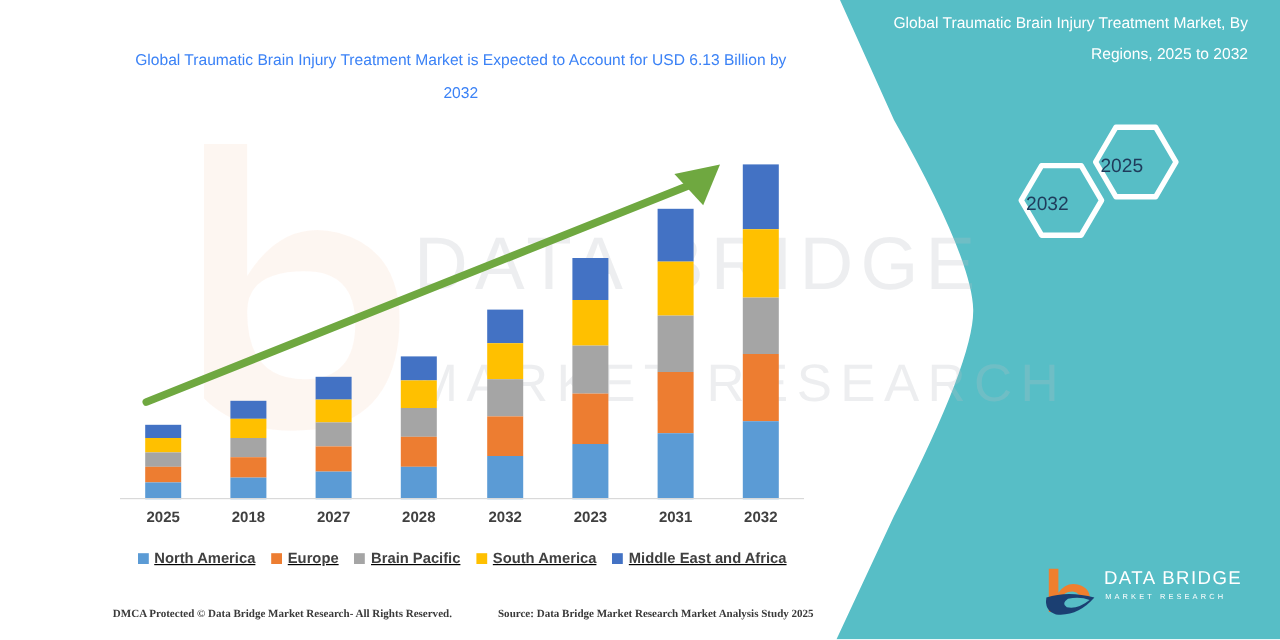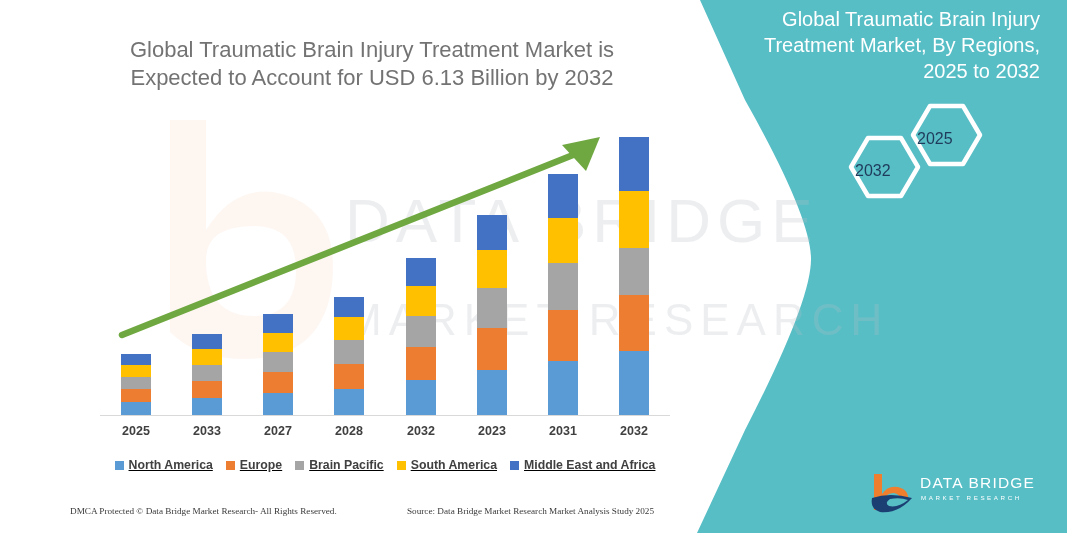--- a/index.html
+++ b/index.html
@@ -4,40 +4,40 @@
 <style>
   html,body{margin:0;padding:0;}
   body{width:1067px;height:533px;background:#ffffff;overflow:hidden;
        font-family:"Liberation Sans",sans-serif;position:relative;}
   #stage{position:absolute;inset:0;width:1067px;height:533px;overflow:hidden;background:#fff;}
 
   
   #teal-panel{position:absolute;left:0;top:0;width:1067px;height:533px;}
 
   .panel-title{position:absolute;left:740px;top:6px;width:300px;
-      text-align:right;color:#ffffff;font-size:20px;line-height:26px;font-weight:400;}
+      text-align:right;color:#ffffff;font-size:13px;line-height:26px;font-weight:400;}
 
   .hexwrap{position:absolute;left:820px;top:100px;width:180px;height:110px;}
   .hex-label{position:absolute;color:#1f3b5b;font-size:16px;font-weight:400;}
   #hex-2025-label{left:97px;top:30px;}
   #hex-2032-label{left:35px;top:62px;}
 
   .brandtext{position:absolute;left:800px;top:242px;width:250px;text-align:center;
       color:#1f4e68;font-size:16.5px;line-height:26px;letter-spacing:.2px;}
 
   
   #logo{position:absolute;left:868px;top:472px;width:180px;height:46px;}
   .logo-txt-main{position:absolute;left:52px;top:2px;color:#fff;font-size:15.5px;
       letter-spacing:1.2px;font-weight:400;}
   .logo-txt-sub{position:absolute;left:53px;top:22px;color:#fff;font-size:6.2px;
       letter-spacing:2.6px;}
 
   
-  .chart-title{position:absolute;left:88px;top:36px;width:568px;text-align:center;
-      color:#737373;font-size:22px;line-height:28px;}
+  .chart-title{position:absolute;left:100px;top:36px;width:568px;text-align:center;
+      color:#3b82f6;font-size:13px;line-height:28px;}
 
   #watermark-left{position:absolute;left:140px;top:110px;width:230px;height:270px;
       opacity:.30;}
   #watermark-text{position:absolute;left:345px;top:185px;width:660px;height:230px;
       opacity:.25;pointer-events:none;}
   .wm-line{position:absolute;color:#b9bec4;font-weight:400;white-space:nowrap;}
   #wm-data{left:0px;top:0px;font-size:62px;letter-spacing:6px;}
   #wm-mr{left:0px;top:110px;font-size:44px;letter-spacing:7px;}
 
   
@@ -52,22 +52,22 @@
       font-size:12.5px;font-weight:bold;}
 
   
   #legend{position:absolute;left:100px;top:456px;width:570px;height:18px;
       display:flex;align-items:center;justify-content:center;gap:13px;text-decoration:underline;}
   .leg-item{display:flex;align-items:center;gap:5px;}
   .leg-sw{width:9px;height:9px;display:block;}
   .leg-lb{font-size:12.3px;font-weight:bold;color:#404040;white-space:nowrap;}
 
   
-  #footer{position:absolute;left:70px;top:506px;width:584px;height:16px;
-      font-family:"Liberation Serif",serif;font-size:9.2px;color:#3a3a3a;}
+  #footer{position:absolute;left:94px;top:506px;width:584px;height:16px;
+      font-family:"Liberation Serif",serif;font-size:9.2px;color:#3a3a3a;font-weight:bold;}
   #footer-left{position:absolute;left:0;top:0;}
   #footer-right{position:absolute;right:0;top:0;}
 </style>
 </head>
 <body>
 
 <div id="stage">
 
   <svg id="teal-panel" viewBox="0 0 1067 533" preserveAspectRatio="none">
     <path d="M 700 0 L 1067 0 L 1067 533 L 697 533 L 745 430 Q 812 300 811 258 Q 810 215 745 100 Z" fill="#57bec6"></path>
@@ -169,21 +169,21 @@
     </div>
   <div id="axis-line"></div>
 
   <svg id="arrow" viewBox="0 0 520 225">
     <line x1="22" y1="210" x2="478" y2="28" stroke="#6fa840" stroke-width="6.5" stroke-linecap="round"></line>
     <polygon points="500,12 462,20 486,46" fill="#6fa840"></polygon>
   </svg>
 
   <div class="xlabels">
       <div class="xlab" style="left: 6px;">2025</div>
-      <div class="xlab" style="left: 77px;">2033</div>
+      <div class="xlab" style="left: 77px;">2018</div>
       <div class="xlab" style="left: 148px;">2027</div>
       <div class="xlab" style="left: 219px;">2028</div>
       <div class="xlab" style="left: 291px;">2032</div>
       <div class="xlab" style="left: 362px;">2023</div>
       <div class="xlab" style="left: 433px;">2031</div>
       <div class="xlab" style="left: 504px;">2032</div>
     </div>
   <div id="legend">
       <div class="leg-item">
         <span class="leg-sw" style="background: rgb(91, 155, 213);"></span>

